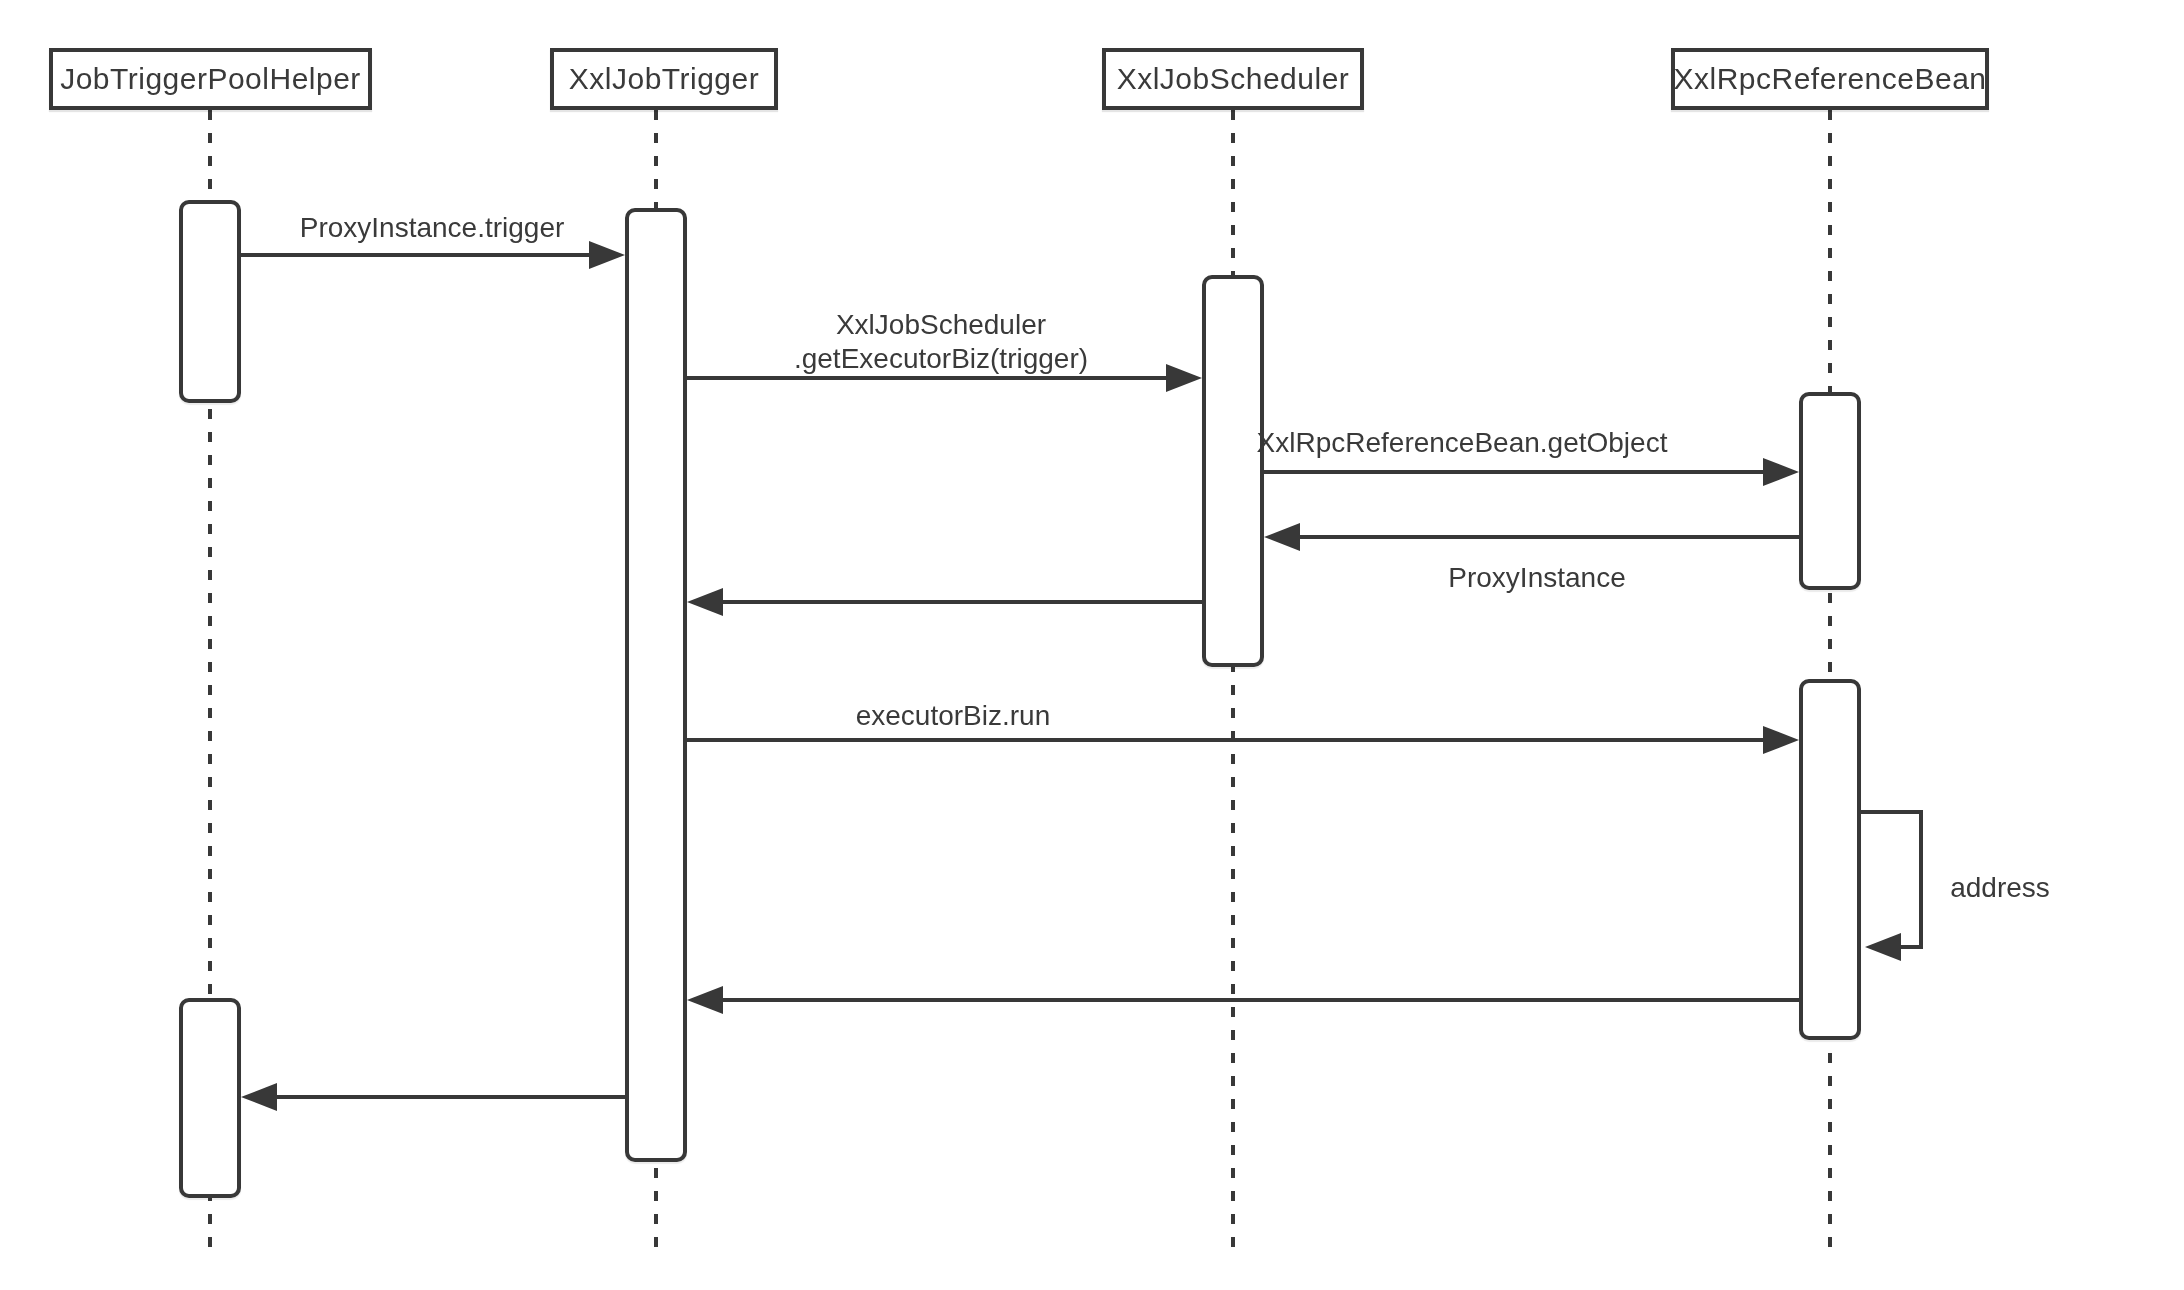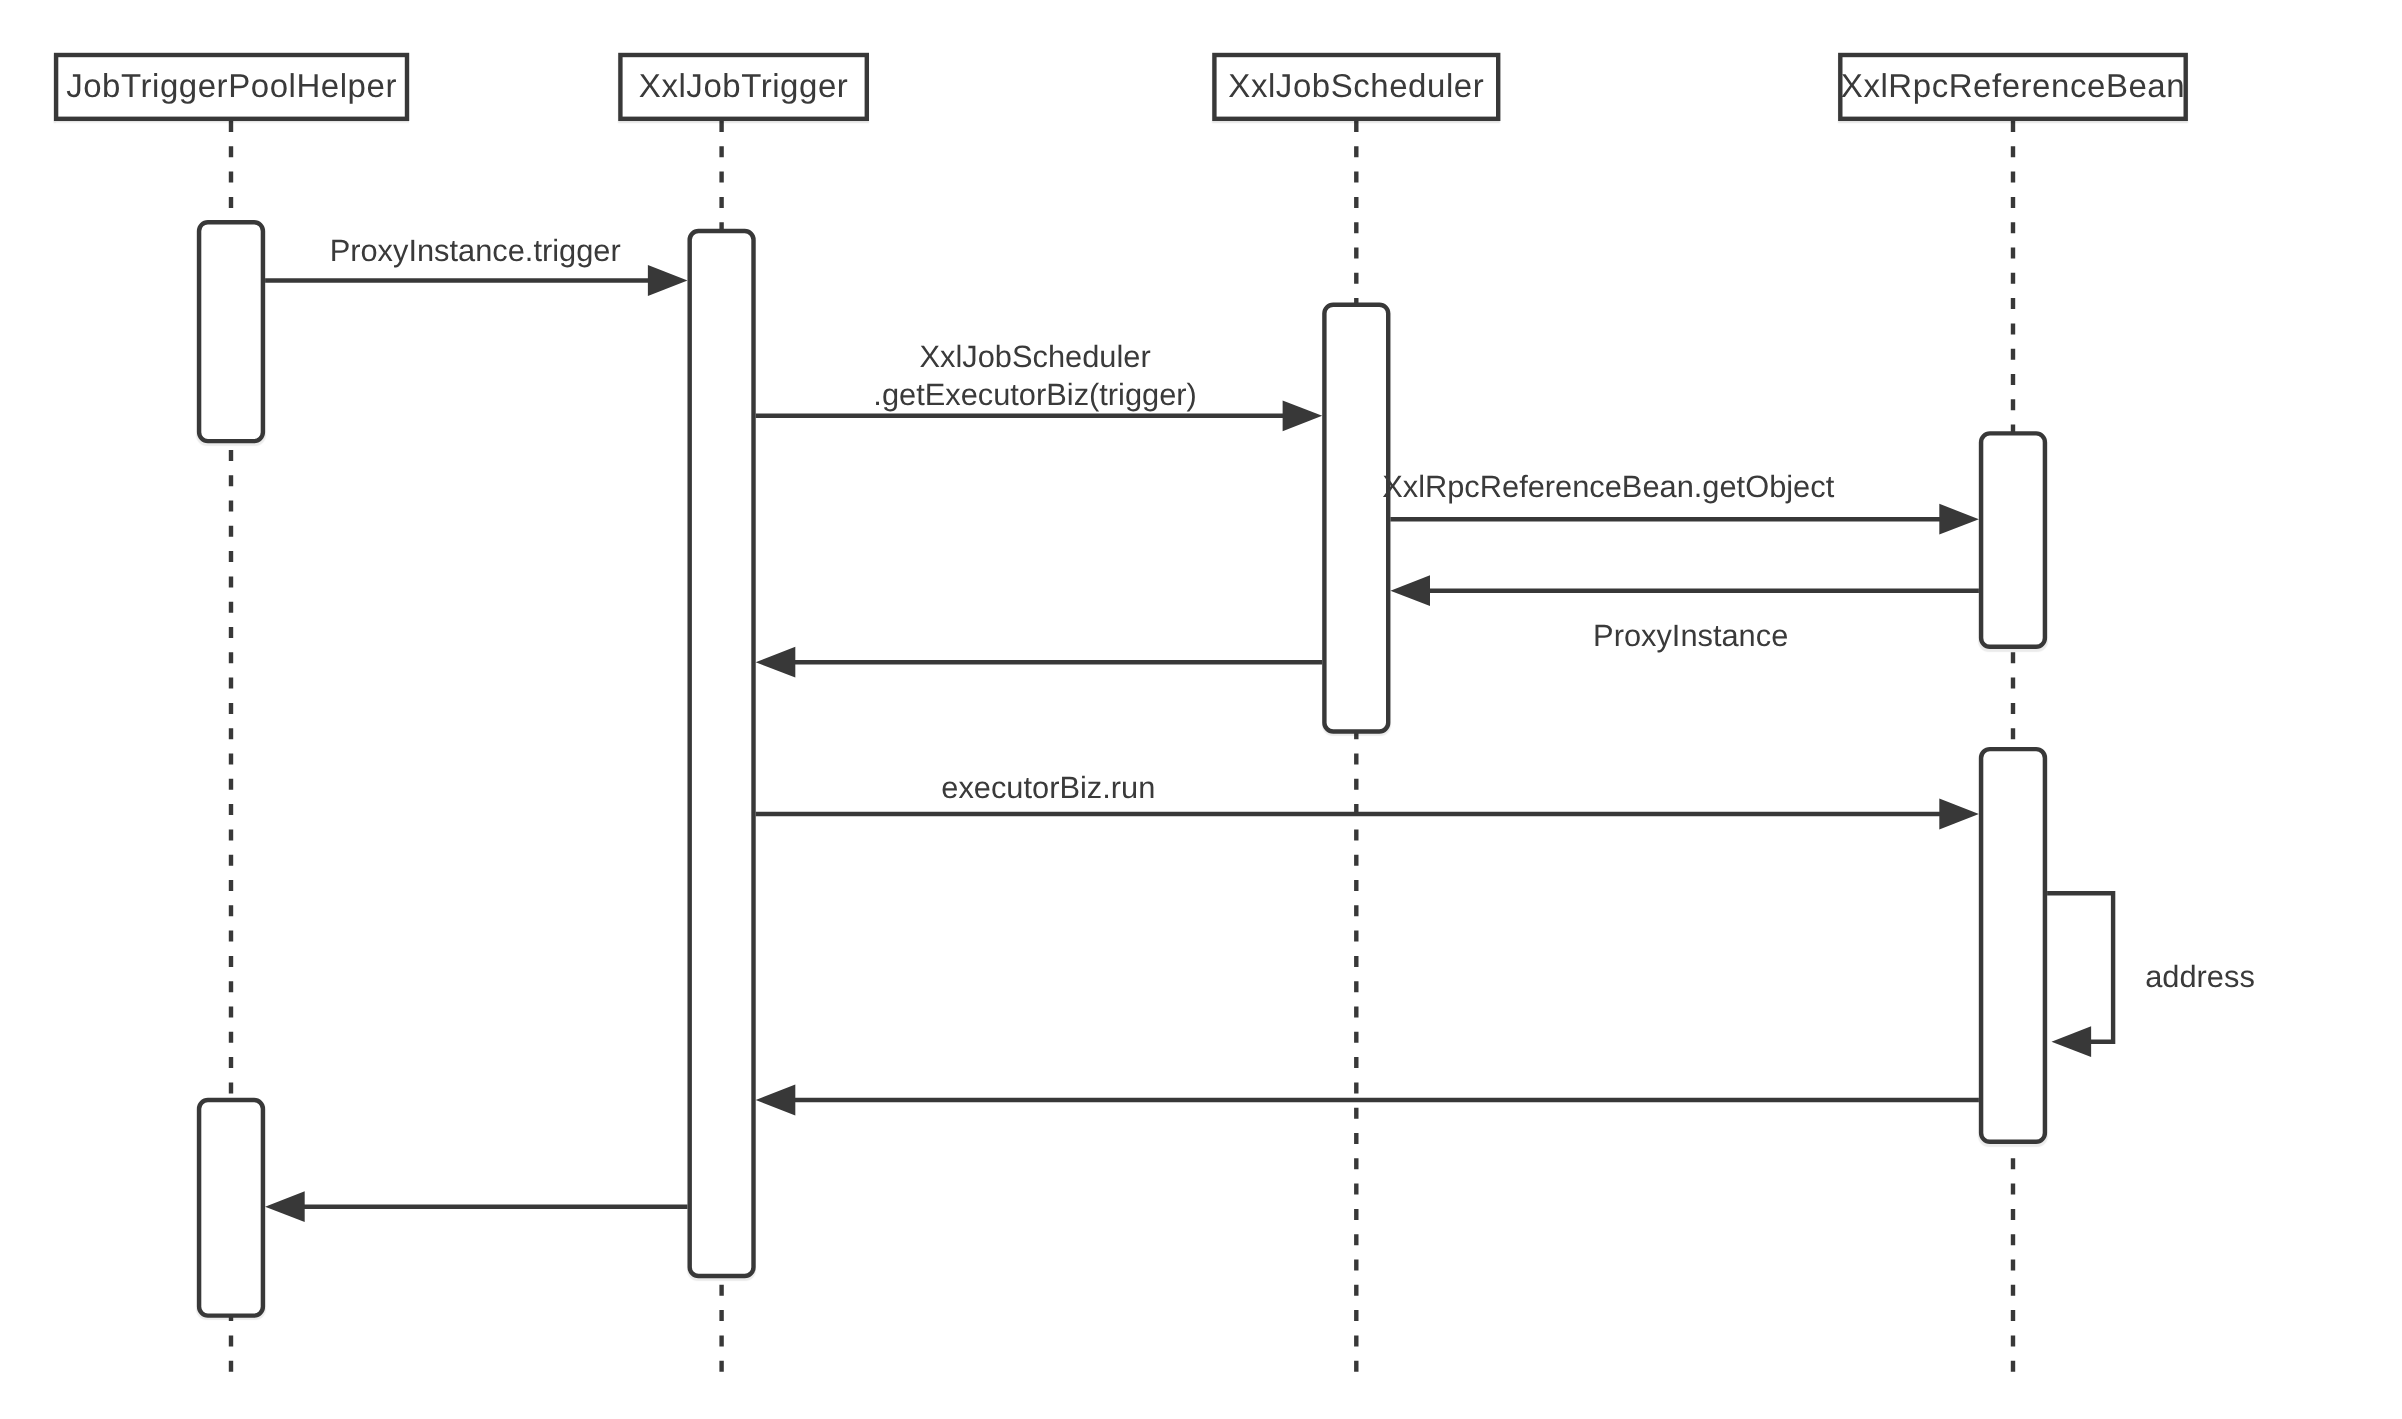--- a/index.html
+++ b/index.html
@@ -59,21 +59,21 @@
       <line x1="210" y1="110" x2="210" y2="1248"></line>
       <line x1="656" y1="110" x2="656" y2="1248"></line>
       <line x1="1233" y1="110" x2="1233" y2="1248"></line>
       <line x1="1830" y1="110" x2="1830" y2="1248"></line>
     </g>
   </svg>
 
   <div class="pbox" style="left:49px;  width:323px;">
     <span>JobTriggerPoolHelper</span>
   </div>
-  <div class="pbox" style="left:562px; width:228px;">
+  <div class="pbox" style="left:550px; width:228px;">
     <span>XxlJobTrigger</span>
   </div>
   <div class="pbox" style="left:1102px; width:262px;">
     <span>XxlJobScheduler</span>
   </div>
   <div class="pbox" style="left:1671px; width:318px;">
     <span>XxlRpcReferenceBean</span>
   </div>
 
   <div class="act" style="left:179px;  top:200px; height:203px;"></div>

